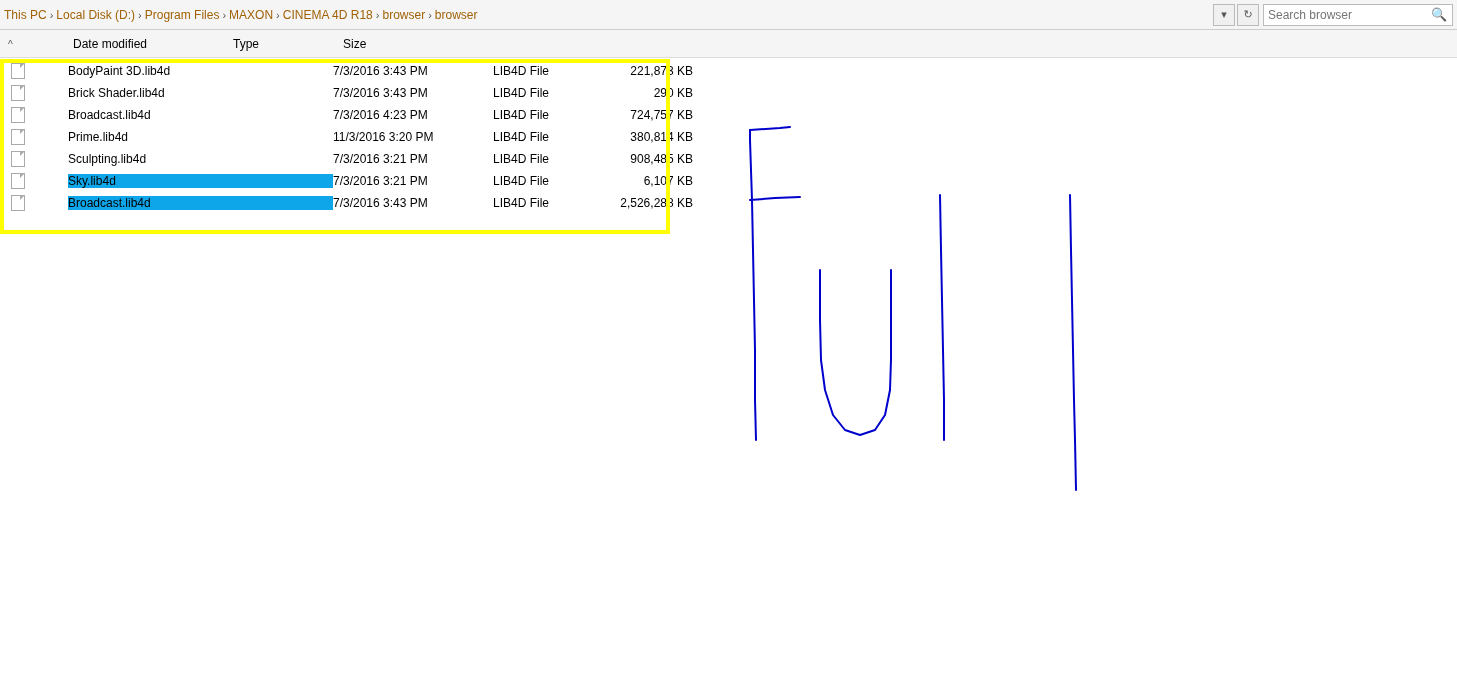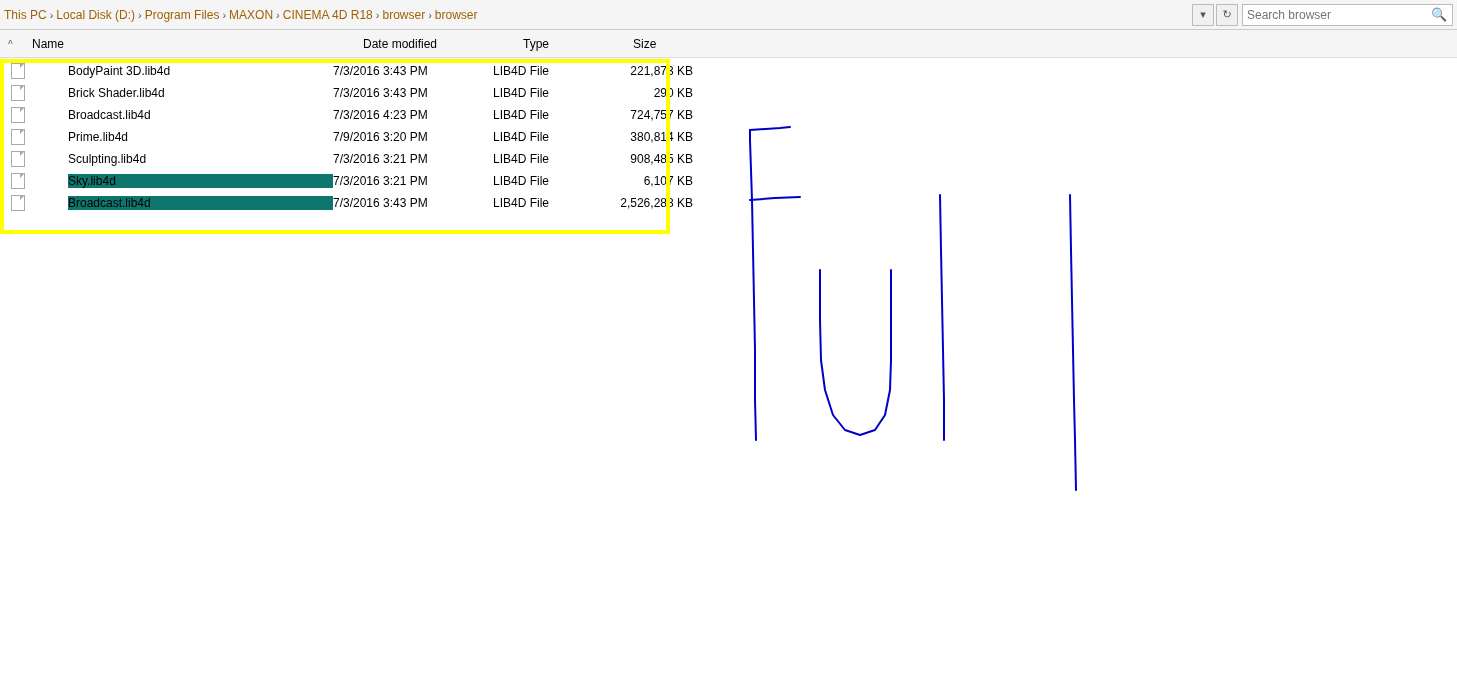--- a/index.html
+++ b/index.html
@@ -60,21 +60,21 @@
       cursor: pointer;
       font-size: 11px;
       color: #555;
     }
     .search-box {
       display: flex;
       align-items: center;
       border: 1px solid #bbb;
       background: #fff;
       height: 22px;
-      width: 211px;
+      width: 190px;
       padding: 0 4px;
     }
     .search-box input {
       border: none;
       outline: none;
       flex: 1;
       font-size: 12px;
       color: #999;
       background: transparent;
     }
@@ -168,21 +168,21 @@
     .file-name {
       width: 265px;
       font-size: 12px;
       color: #000;
       white-space: nowrap;
       overflow: hidden;
       text-overflow: ellipsis;
       margin-left: 36px;
     }
     .file-name.highlighted {
-      background-color: #0f766e;
+      background-color: #0ea5e9;
     }
     .file-date {
       width: 160px;
       font-size: 12px;
       color: #000;
     }
     .file-type {
       width: 110px;
       font-size: 12px;
       color: #000;
@@ -249,23 +249,20 @@
     <span class="search-icon-btn">🔍</span>
   </div>
 </div>
 
 <div class="file-area">
 
   <div class="col-headers">
     <div style="width:20px;margin-right:4px;">
       <span class="sort-arrow">^</span>
     </div>
-    <div class="col-header col-header-name">
-      <span>Name</span>
-    </div>
     <div class="col-header col-header-date">
       <span>Date modified</span>
     </div>
     <div class="col-header col-header-type">
       <span>Type</span>
     </div>
     <div class="col-header col-header-size">
       <span>Size</span>
     </div>
   </div>
@@ -296,21 +293,21 @@
         <div class="file-name">Broadcast.lib4d</div>
         <div class="file-date">7/3/2016 4:23 PM</div>
         <div class="file-type">LIB4D File</div>
         <div class="file-size">724,757 KB</div>
       </div>
       <div class="file-row">
         <div class="file-icon">
           <div class="file-icon-shape"></div>
         </div>
         <div class="file-name">Prime.lib4d</div>
-        <div class="file-date">7/9/2016 3:20 PM</div>
+        <div class="file-date">11/3/2016 3:20 PM</div>
         <div class="file-type">LIB4D File</div>
         <div class="file-size">380,814 KB</div>
       </div>
       <div class="file-row">
         <div class="file-icon">
           <div class="file-icon-shape"></div>
         </div>
         <div class="file-name">Sculpting.lib4d</div>
         <div class="file-date">7/3/2016 3:21 PM</div>
         <div class="file-type">LIB4D File</div>

